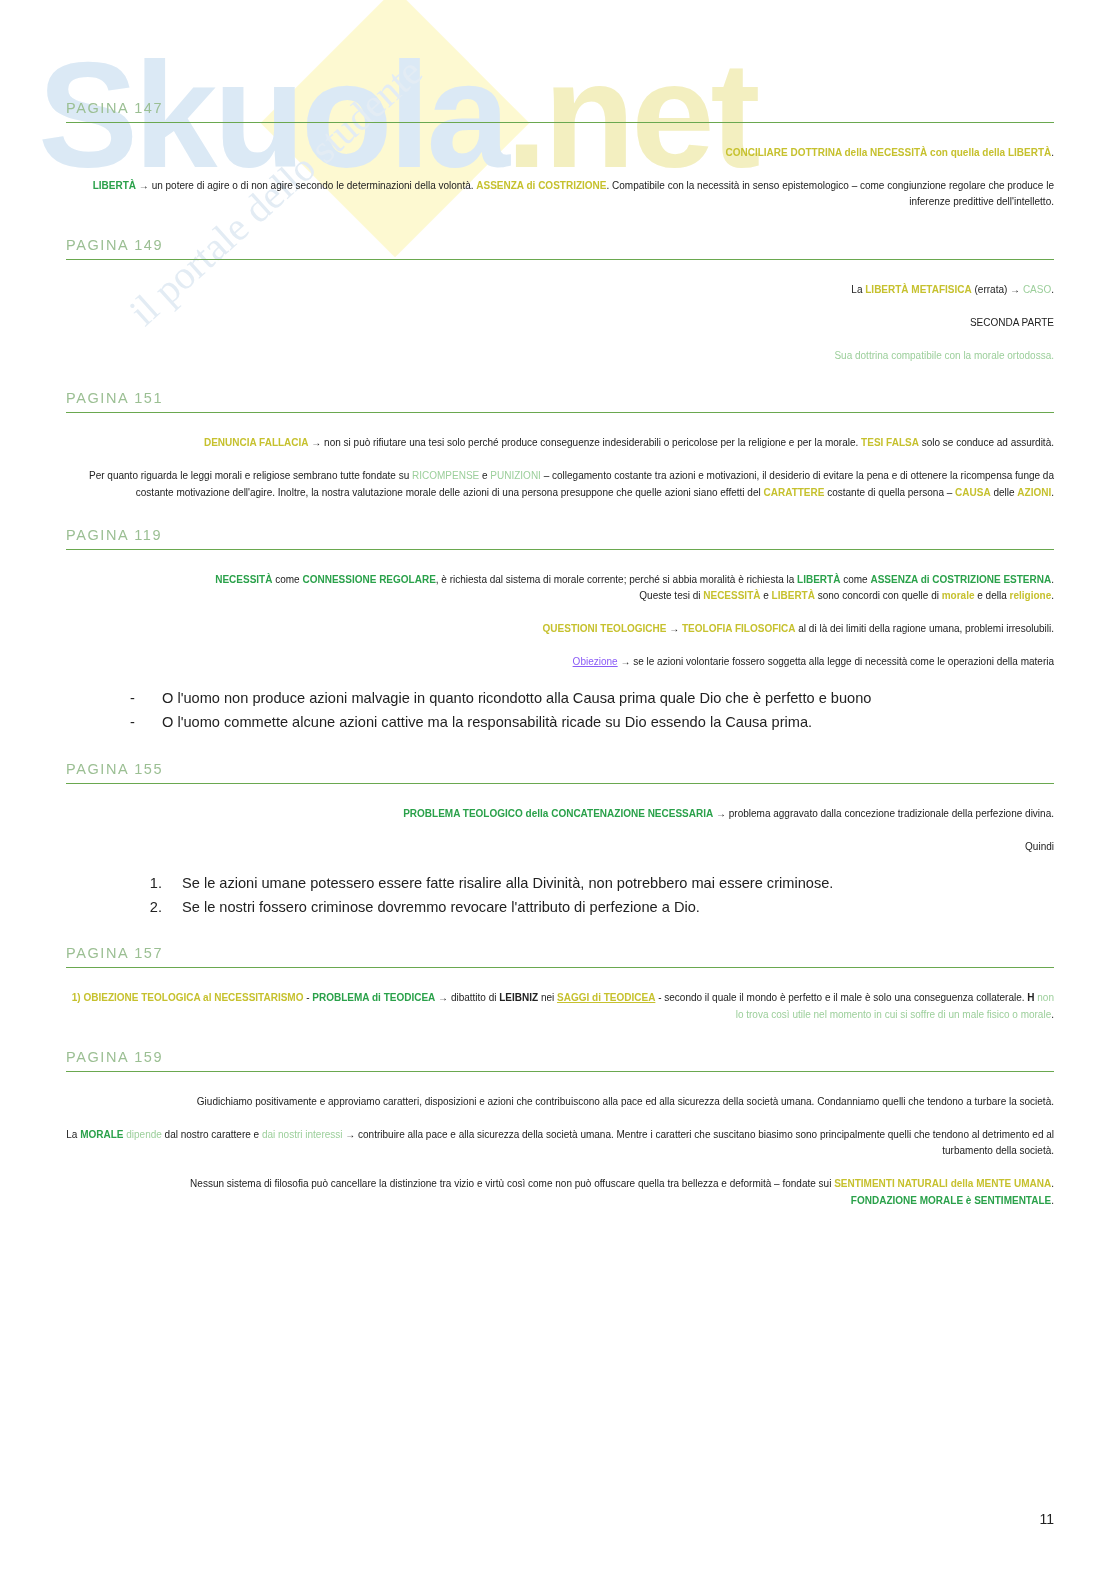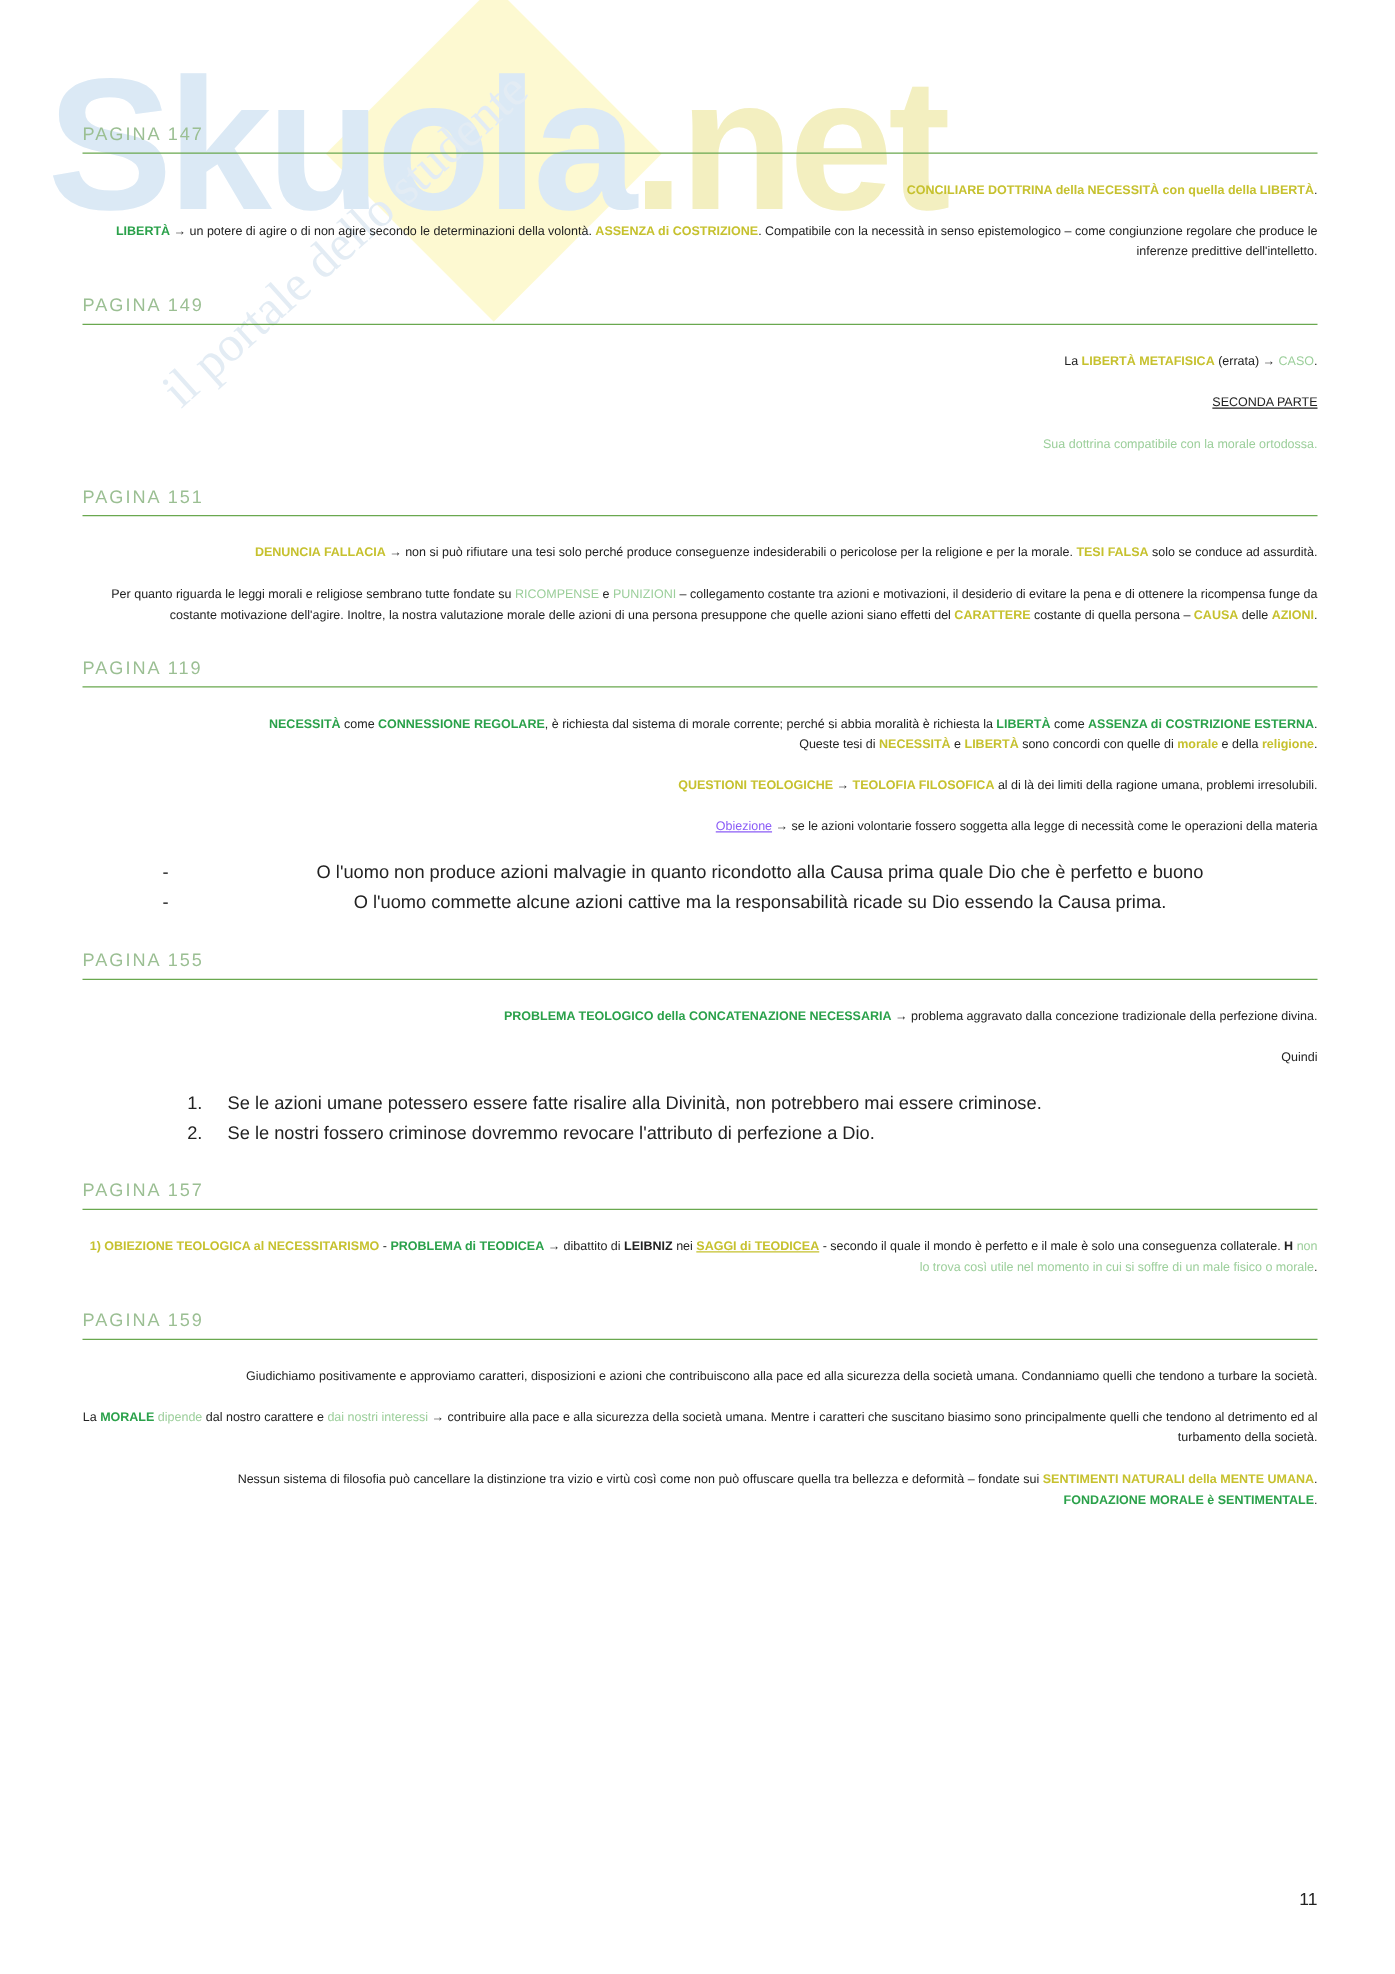--- a/index.html
+++ b/index.html
@@ -92,30 +92,30 @@
     margin: 0 0 17px 0;
     text-align: right;
   }
 
   .grn   { color: #2aa14a; font-weight: bold; }
   .yel   { color: #c6c12e; font-weight: bold; }
   .lgrn  { color: #9ccf9b; }
   .lgrn-u { color: #8b5cf6; text-decoration: underline; }
   .yel-u { color: #c6c12e; font-weight: bold; text-decoration: underline; }
   .blk   { color: #222222; font-weight: bold; }
-  .und   { text-decoration: underline; }
+  .und   { }
 
   ul.dash-list, ol.num-list {
     margin: 4px 0 0 0;
     padding-left: 72px;
     font-size: 14.6px;
     line-height: 1.62;
     color: #222222;
   }
-  ul.dash-list { list-style: none; padding-left: 40px; text-align: center; }
+  ul.dash-list { list-style: none; padding-left: 40px; }
   ul.dash-list li { position: relative; padding-left: 56px; }
   ul.dash-list li::before {
     content: "-";
     position: absolute;
     left: 24px;
     top: 0;
     color: #222222;
   }
   ol.num-list { list-style: decimal; padding-left: 100px; }
   ol.num-list li { padding-left: 16px; }

